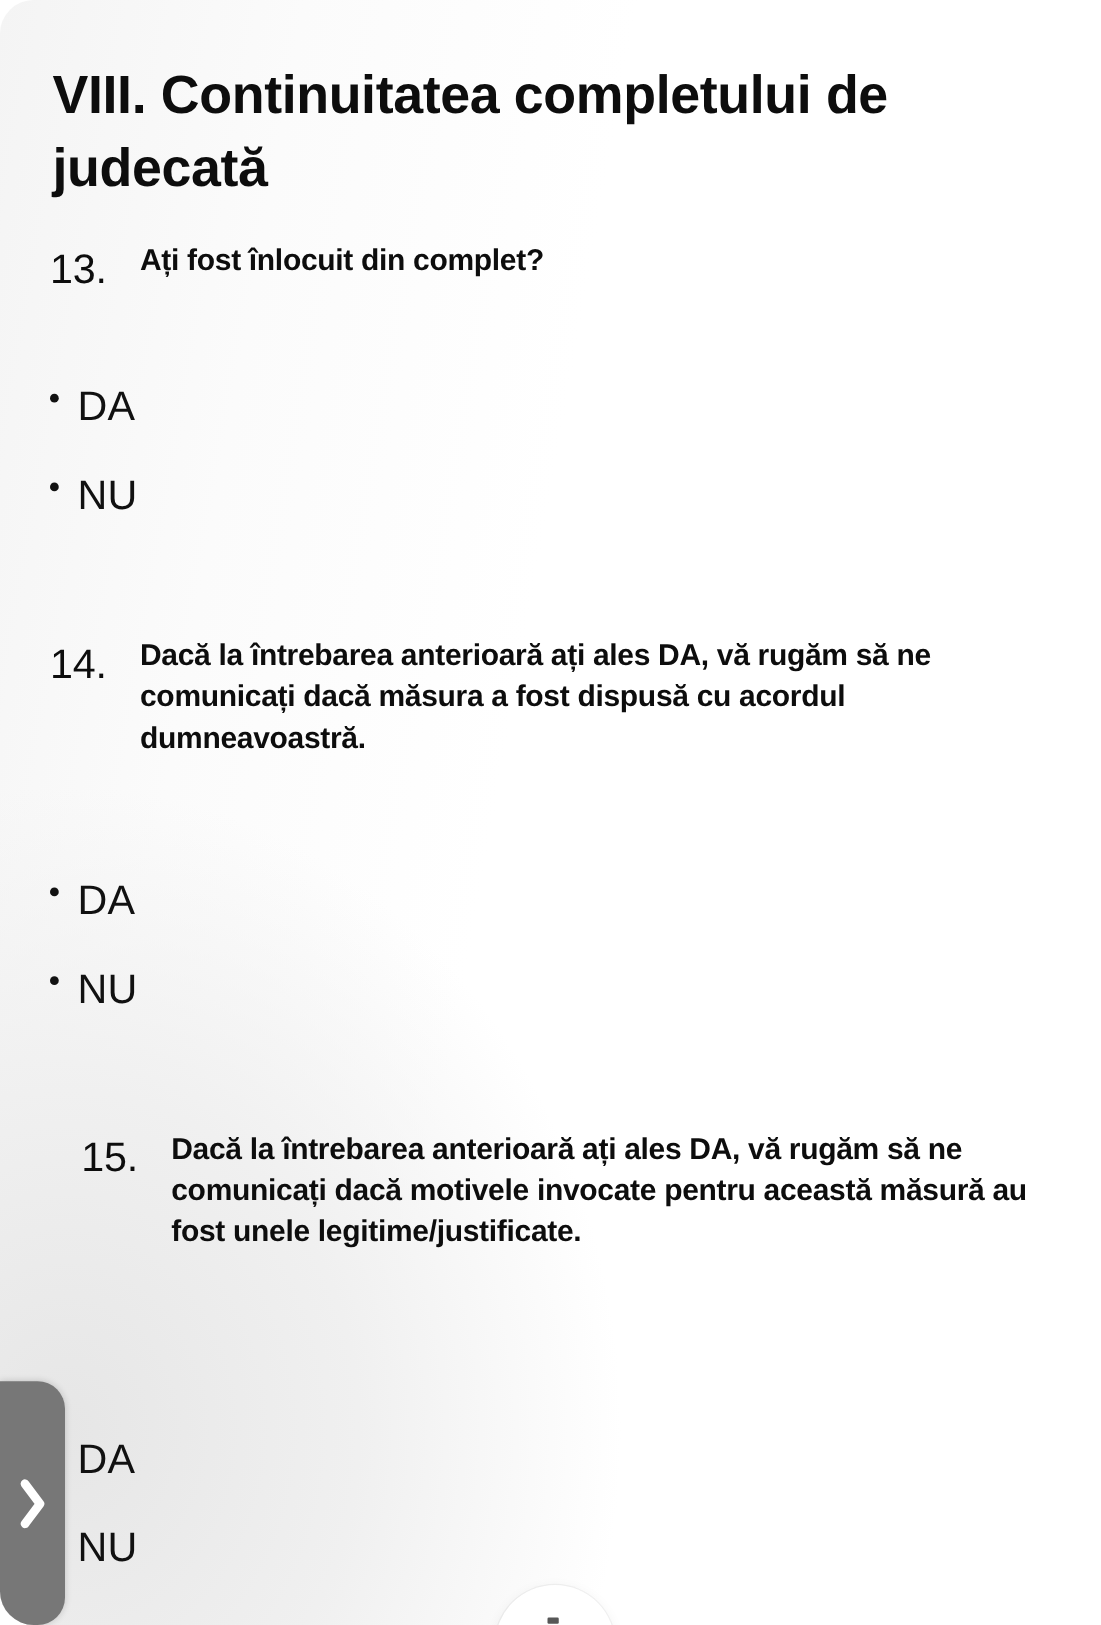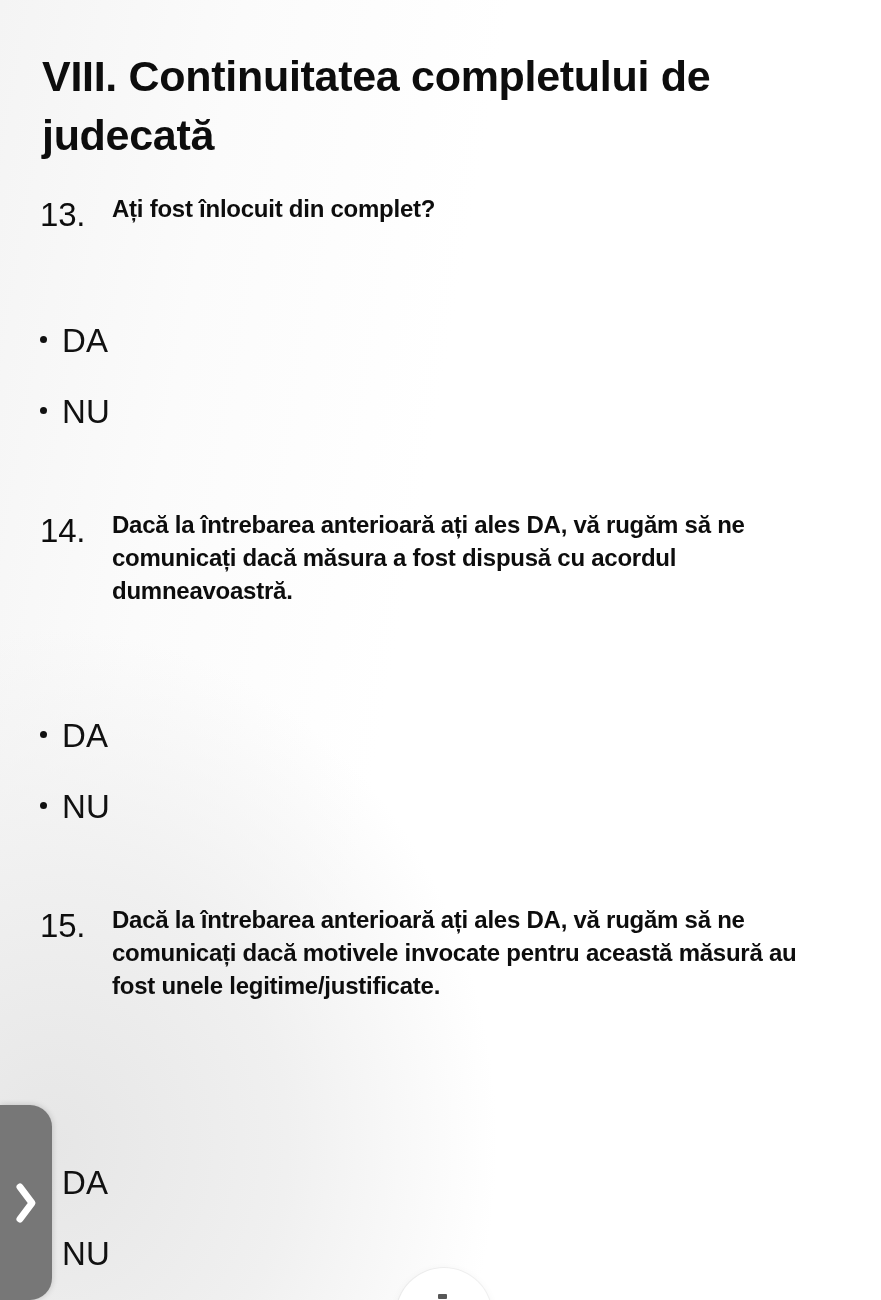--- a/index.html
+++ b/index.html
@@ -15,20 +15,21 @@
   }
 
   #page {
     position: relative;
     width: 881px;
     height: 1300px;
     background:
       radial-gradient(ellipse 70% 55% at 6% 88%, #e6e6e6 0%, #f0f0f0 38%, rgba(255,255,255,0) 72%),
       linear-gradient(100deg, #f4f4f4 0%, #fbfbfb 22%, #ffffff 46%, #ffffff 100%);
     overflow: hidden;
+    border-radius: 27px;
   }
 
   
   .doc {
     position: absolute;
     left: 0;
     top: 0;
     width: 881px;
     padding: 0;
   }
@@ -71,21 +72,21 @@
     letter-spacing: -0.25px;
   }
 
   .options {
     position: absolute;
     left: 40px;
     width: 400px;
   }
   .option-row {
     display: flex;
-    align-items: center;
+    align-items: flex-start;
     height: 71px;
   }
   .bullet {
     flex: 0 0 auto;
     width: 22px;
     font-size: 30px;
     line-height: 1;
     color: #111111;
     text-align: left;
     position: relative;
@@ -107,21 +108,21 @@
     line-height: 1.2;
     color: #111111;
     letter-spacing: 0.2px;
   }
 
   
   #q13 { top: 192px; justify-content: space-between; }
   #opts13 { top: 305px; }
   #q14 { top: 508px; }
   #opts14 { top: 700px; }
-  #q15 { top: 903px; }
+  #q15 { top: 903px; margin-left: 25px; }
   #opts15 { top: 1147px; }
 
   
   .drawer-tab {
     position: absolute;
     left: 0;
     top: 1105px;
     width: 52px;
     height: 195px;
     background: #777777;

